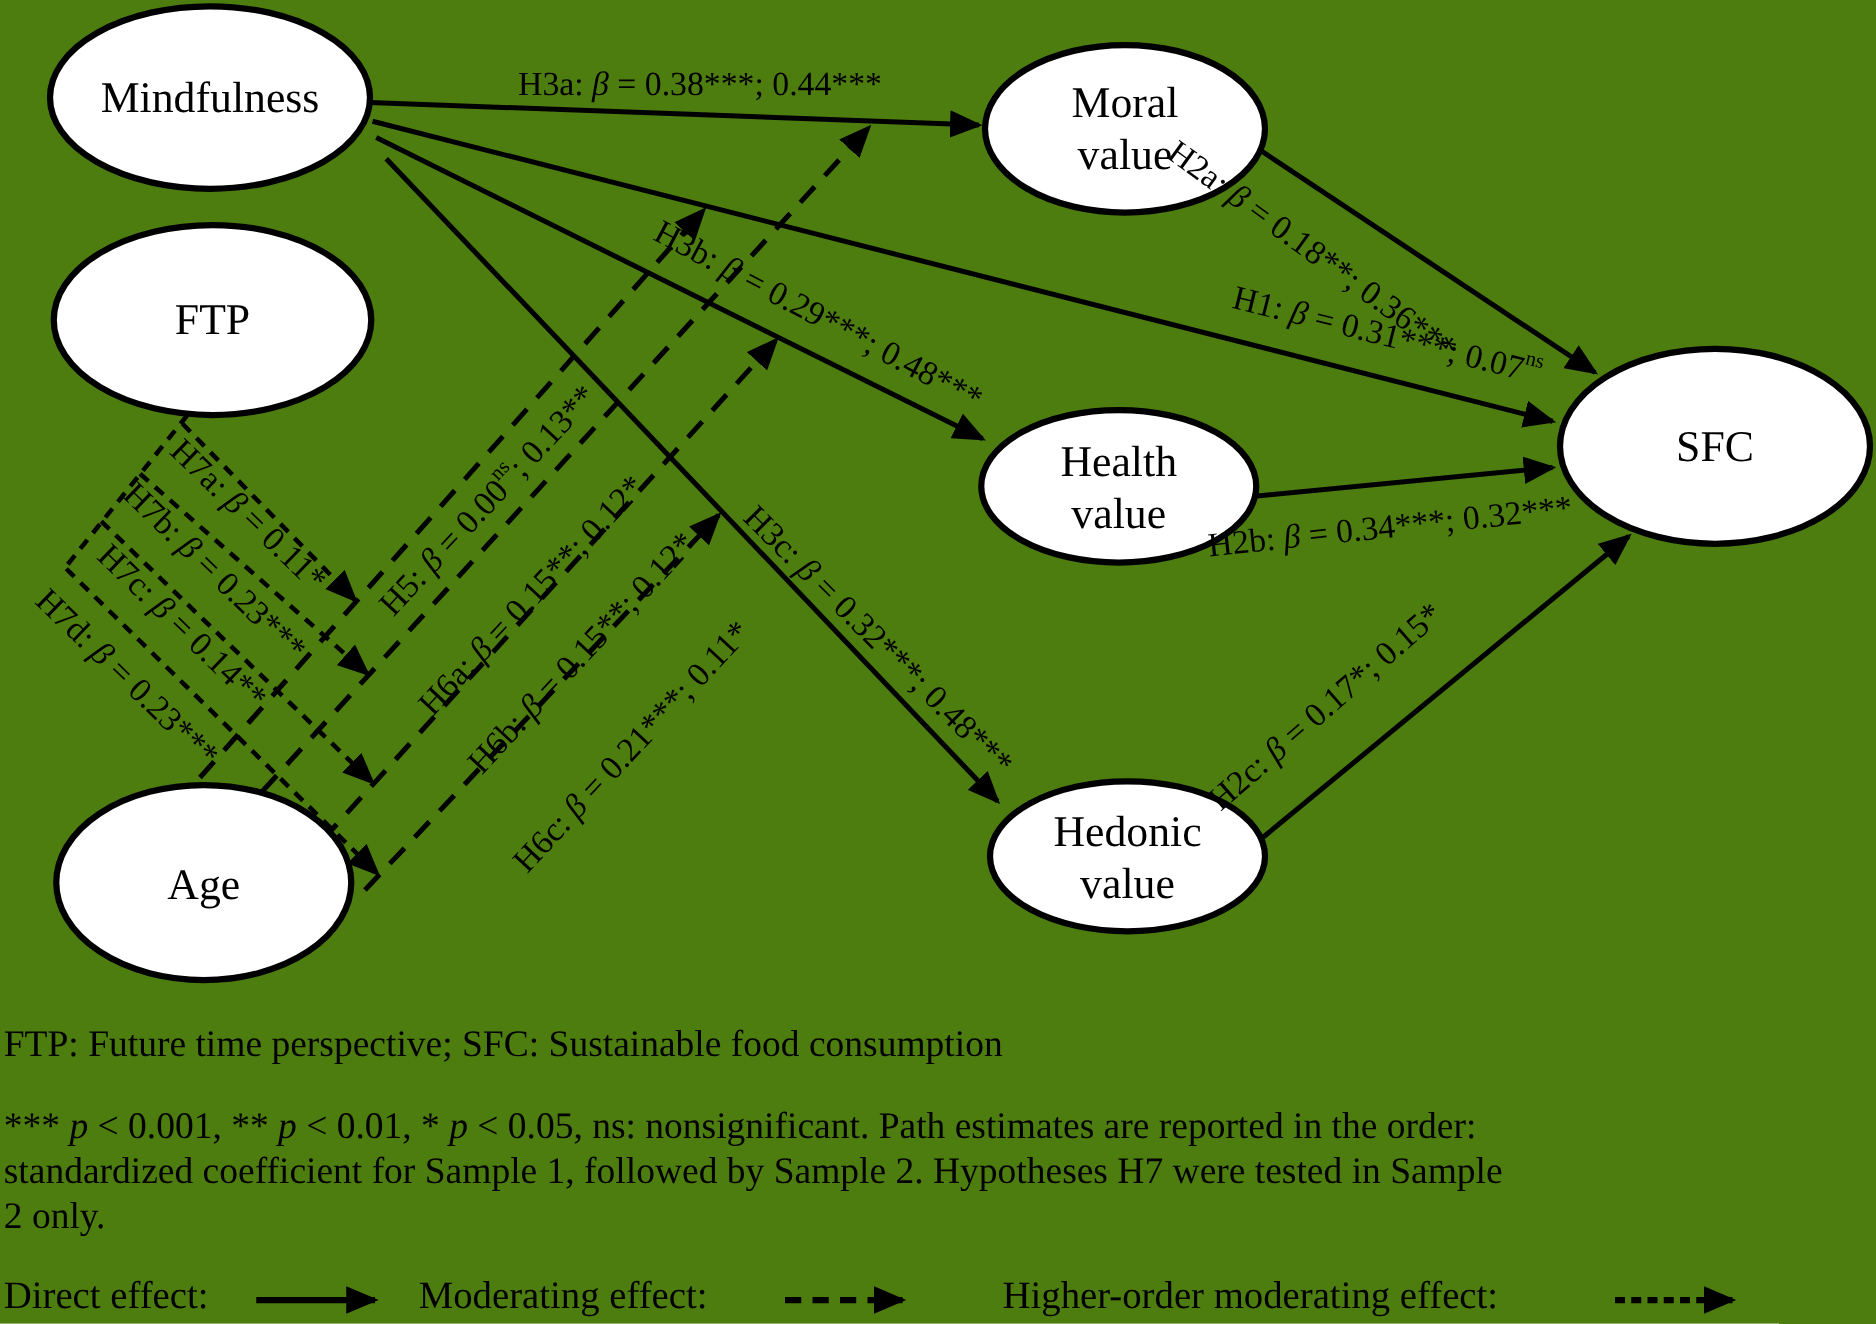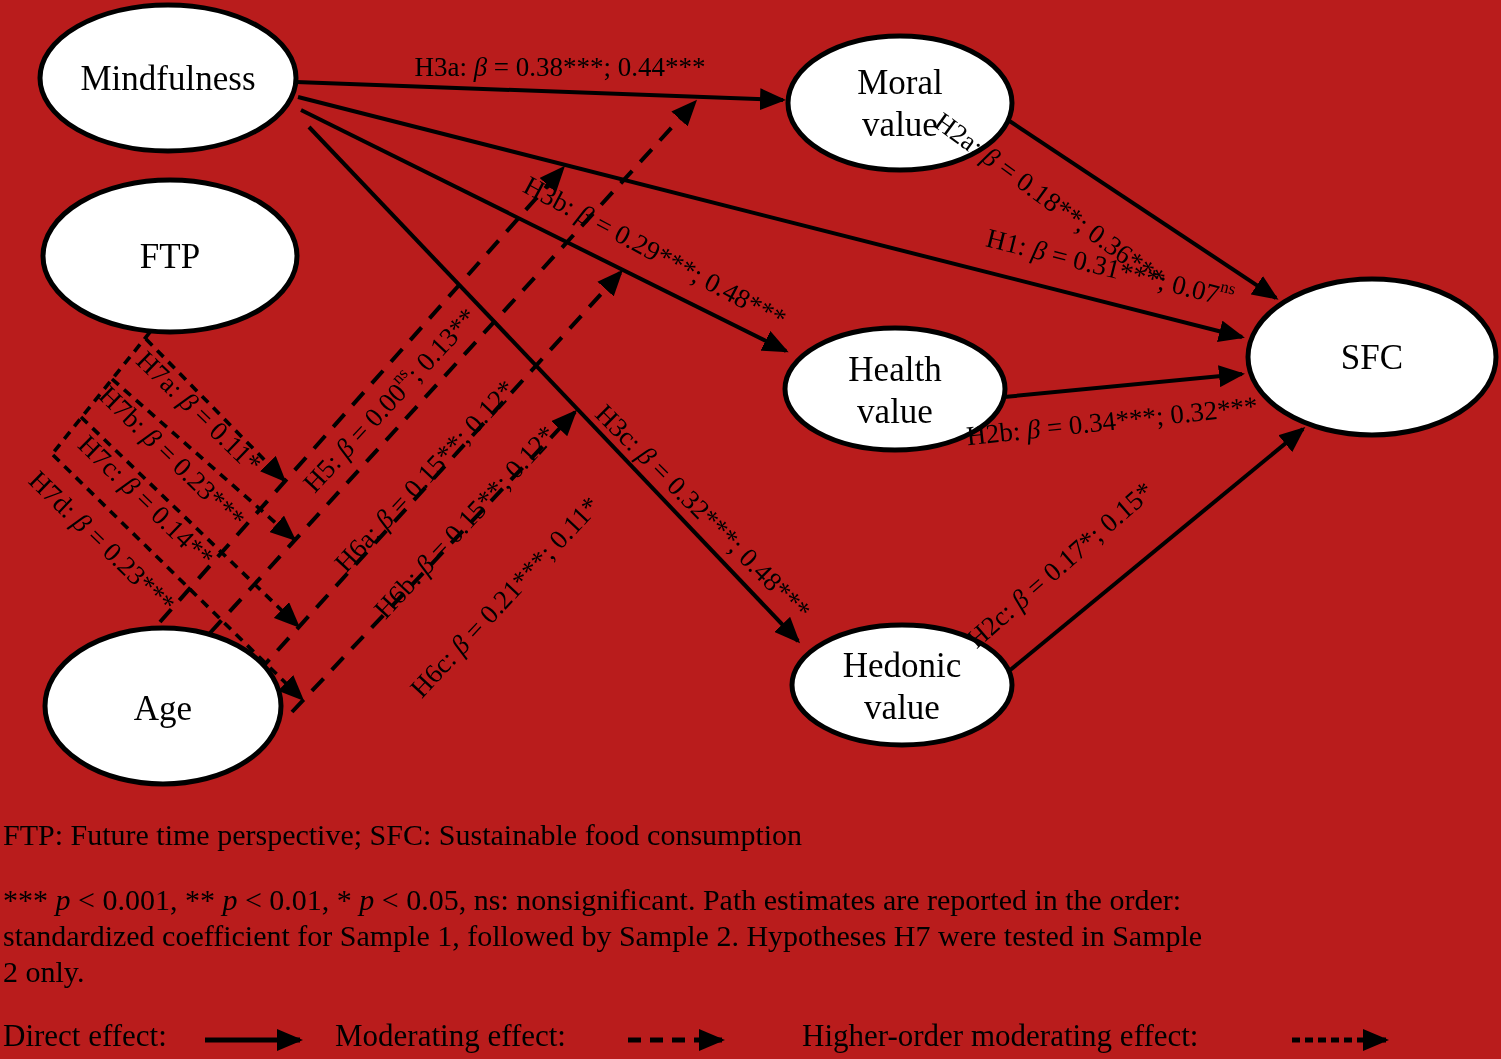--- a/index.html
+++ b/index.html
@@ -1,16 +1,16 @@
 <!DOCTYPE html>
 <html><head>
 <meta charset="utf-8">
 <style>
   html,body{margin:0;padding:0;background:#ffffff;}
-  #stage{position:relative;width:1501px;height:1059px;background:#b91c1c;overflow:hidden;}
+  #stage{position:relative;width:1501px;height:1059px;background:#4d7c0f;overflow:hidden;}
   svg{display:block;}
   text{font-family:"Liberation Serif","DejaVu Serif",serif;fill:#000000;}
   .node-label{font-size:35px;text-anchor:middle;dominant-baseline:central;}
   .plabel{font-size:27px;text-anchor:middle;dominant-baseline:central;}
   .cap{font-size:30px;}
   .leg{font-size:31px;}
   .it{font-style:italic;}
   tspan.sup{baseline-shift:super;font-size:62%;}
   ellipse.node{fill:#ffffff;stroke:#000000;stroke-width:5;}
   .solid{stroke:#000000;stroke-width:4;fill:none;marker-end:url(#ah);}

